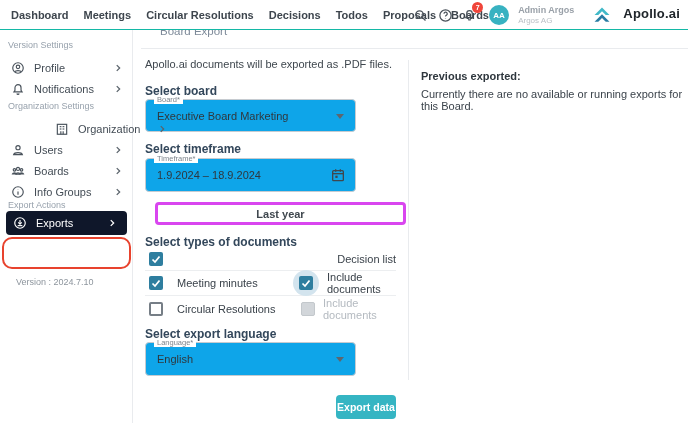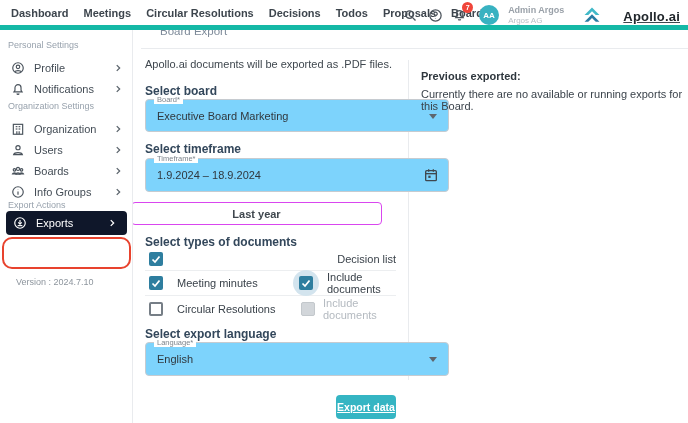--- a/index.html
+++ b/index.html
@@ -1,32 +1,32 @@
 <!DOCTYPE html>
 <html><head>
 <meta charset="utf-8">
 <style>
   * { margin:0; padding:0; box-sizing:border-box; }
   html,body { width:688px; height:423px; }
   body { font-family:"Liberation Sans", sans-serif; background:#fff; color:#3f474e; position:relative; overflow:hidden; }
   .page { position:absolute; inset:0; width:688px; height:423px; background:#fff; }
 
   
-  .topbar { position:absolute; left:0; top:0; width:688px; height:30px; background:#fff; border-bottom:5px solid #14b8a6; z-index:5; display:flex; align-items:center; }
+  .topbar { position:absolute; left:0; top:0; width:688px; height:30px; background:#fff; border-bottom:1px solid #14b8a6; z-index:5; display:flex; align-items:center; }
   .nav { display:flex; gap:15px; padding-left:11px; }
   .nav-item { font-size:11px; font-weight:700; color:#3d454d; cursor:pointer; white-space:nowrap; }
   .top-right { position:absolute; right:8px; top:0; height:30px; display:flex; align-items:center; gap:9px; }
   .icon-btn { width:16px; height:16px; color:#4a525a; display:flex; align-items:center; justify-content:center; }
   .bell-wrap { position:relative; width:16px; height:16px; }
   .badge { position:absolute; top:-5px; right:-5px; min-width:11px; height:11px; border-radius:6px; background:#f0453a; color:#fff; font-size:7px; font-weight:700; display:flex; align-items:center; justify-content:center; padding:0 2px; }
   .avatar { width:20px; height:20px; border-radius:50%; background:#38b2c1; color:#fff; font-size:8px; font-weight:700; display:flex; align-items:center; justify-content:center; margin-left:2px; }
   .user-block { display:flex; flex-direction:column; line-height:1.15; margin-right:10px; }
   .user-name { font-size:9px; color:#9aa1a9; font-weight:600; }
   .user-org { font-size:8px; color:#b9bfc5; }
-  .brand { display:flex; align-items:flex-end; gap:22px;text-decoration:underline; }
+  .brand { display:flex; align-items:flex-start; gap:12px; }
   .brand-text { font-size:13px; font-weight:800; color:#20262b; letter-spacing:.2px; }
 
   
   .sidebar { position:absolute; left:0; top:30px; width:133px; height:393px; background:#fff; border-right:1px solid #e9ebee; z-index:3; }
   .side-section-label { position:absolute; left:8px; font-size:9px; color:#98a2ad; }
   .side-item { position:absolute; left:0; width:133px; height:21px; display:flex; align-items:center; cursor:pointer;justify-content:flex-end; }
   .side-item .s-icon { width:14px; height:14px; margin-left:11px; color:#4a535c; flex:none; display:flex; }
   .side-item .s-label { font-size:11px; color:#434c55; margin-left:9px; flex:1; }
   .side-item .s-chev { width:10px; height:10px; color:#5a636b; margin-right:10px; display:flex; }
   .side-item.active { left:6px; width:121px; height:24px; background:#0f172a; border-radius:4px; }
@@ -36,43 +36,43 @@
   .annotation { position:absolute; left:2px; top:207px; width:129px; height:32px; border:2px solid #e8432e; border-radius:10px; z-index:4; pointer-events:none; }
   .version { position:absolute; left:16px; top:247px; font-size:9px; color:#8d959d; }
 
   
   .main-title { position:absolute; left:160px; top:25px; font-size:11.5px; color:#7e8a99; z-index:1; }
   .h-divider { position:absolute; left:141px; top:48px; width:547px; height:1px; background:#e9ebee; }
   .v-divider { position:absolute; left:408px; top:60px; width:1px; height:320px; background:#e9ebee; }
   .intro { position:absolute; left:145px; top:58px; font-size:11px; color:#3f474e; }
   .sec-heading { position:absolute; left:145px; font-size:12px; font-weight:700; color:#33475b; }
 
-  .field { position:absolute; left:145px; width:304px; border:1px solid #c6cbd0; border-radius:4px; background:#7dd3fc; }
+  .field { position:absolute; left:145px; width:211px; border:1px solid #c6cbd0; border-radius:4px; background:#0ea5e9; }
   .field-label { position:absolute; top:-5px; left:8px; background:#fff; padding:0 3px; font-size:7.5px; color:#7d858d; }
   .field-value { font-size:11px; color:#30373d; padding-left:11px; display:flex; align-items:center; height:100%; }
   .caret { position:absolute; right:11px; top:50%; margin-top:-2px; width:0; height:0; border-left:4px solid transparent; border-right:4px solid transparent; border-top:5px solid #5e666e; }
   .cal-icon { position:absolute; right:9px; top:50%; margin-top:-8px; width:16px; height:16px; color:#3f474e; }
 
-  .btn-outline { position:absolute; left:131px; width:251px; height:23px; border:1px solid #d946ef; border-radius:4px; background:#fff; font-size:11px; font-weight:700; color:#3f474e; display:flex; align-items:center; justify-content:center; cursor:pointer; }
+  .btn-outline { position:absolute; left:155px; width:251px; height:23px; border:3px solid #d946ef; border-radius:4px; background:#fff; font-size:11px; font-weight:700; color:#3f474e; display:flex; align-items:center; justify-content:center; cursor:pointer; }
 
   .doc-row { position:absolute; left:145px; width:251px; display:flex; align-items:center; }
   .doc-row.bordered { border-bottom:1px solid #eceef0; }
   .cb { width:14px; height:14px; border-radius:2px; flex:none; margin-left:4px; position:relative; }
   .cb.checked { background:#2e7e9f; }
   .cb.unchecked { background:#fff; border:2px solid #767e86; }
   .cb.disabled { background:#d2d6da; border:1px solid #c3c8cc; }
   .cb svg { position:absolute; inset:1px; }
   .cb-label { font-size:11px; color:#3a424a; margin-left:14px; }
   .include-group { position:absolute; left:148px; display:flex; align-items:center; }
   .halo { width:26px; height:26px; border-radius:50%; background:#d3e4ee; display:flex; align-items:center; justify-content:center; flex:none; }
   .halo .cb { margin-left:0; }
   .include-group .cb-label { margin-left:8px; }
   .include-group.disabled .cb-label { color:#b4bac0; }
 
-  .export-btn { position:absolute; left:336px; top:395px; width:60px; height:24px; background:#35b5c3; border:none; border-radius:4px; color:#fff; font-size:10.5px; font-weight:700; cursor:pointer; font-family:"Liberation Sans", sans-serif;text-decoration:underline; }
+  .export-btn { position:absolute; left:336px; top:395px; width:60px; height:24px; background:#35b5c3; border:none; border-radius:4px; color:#fff; font-size:10.5px; font-weight:700; cursor:pointer; font-family:"Liberation Sans", sans-serif; }
 
   
   .prev-title { position:absolute; left:421px; top:70px; font-size:11px; font-weight:700; color:#2f373e; }
   .prev-empty { position:absolute; left:421px; top:88px; font-size:11px; color:#3b434b; }
 </style>
 </head>
 <body>
 
 <div class="page">
 
@@ -120,21 +120,21 @@
               <path d="M2 12 L12 2 L22 12 L17 12 L12 7 L7 12 Z" fill="#41b9c8"></path>
               <path d="M2 21 L12 11 L22 21 L17 21 L12 16 L7 21 Z" fill="#2a7ca3"></path>
             </svg>
         </span>
         <span class="brand-text">Apollo.ai</span>
       </span>
     </div>
   </div>
 
   <div class="sidebar">
-    <div class="side-section-label" style="top:10px;">Personal Settings</div>
+    <div class="side-section-label" style="top:10px;">Version Settings</div>
 
     <div class="side-item" style="top:27px;">
       <span class="s-icon">
           <svg viewBox="0 0 24 24" fill="none" stroke="currentColor" stroke-width="2">
             <circle cx="12" cy="12" r="9"></circle>
             <circle cx="12" cy="10" r="3"></circle>
             <path d="M6.5 18.5c1.2-2.8 9.8-2.8 11 0"></path>
           </svg>
         </span>
       <span class="s-label">Profile</span>
@@ -154,21 +154,21 @@
       <span class="s-label">Notifications</span>
       <span class="s-chev">
           <svg viewBox="0 0 24 24" fill="none" stroke="currentColor" stroke-width="3">
             <polyline points="9,5 16,12 9,19"></polyline>
           </svg>
         </span>
     </div>
 
     <div class="side-section-label" style="top:71px;">Organization Settings</div>
 
-    <div class="side-item" style="top:88px;">
+    <div class="side-item" style="top:88px;margin-left:44px;">
       <span class="s-icon">
           <svg viewBox="0 0 24 24" fill="none" stroke="currentColor" stroke-width="2">
             <rect x="4" y="4" width="16" height="17"></rect>
             <line x1="8" y1="8" x2="11" y2="8"></line>
             <line x1="13" y1="8" x2="16" y2="8"></line>
             <line x1="8" y1="12" x2="11" y2="12"></line>
             <line x1="13" y1="12" x2="16" y2="12"></line>
             <line x1="10" y1="21" x2="10" y2="16"></line>
             <line x1="14" y1="21" x2="14" y2="16"></line>
           </svg>

